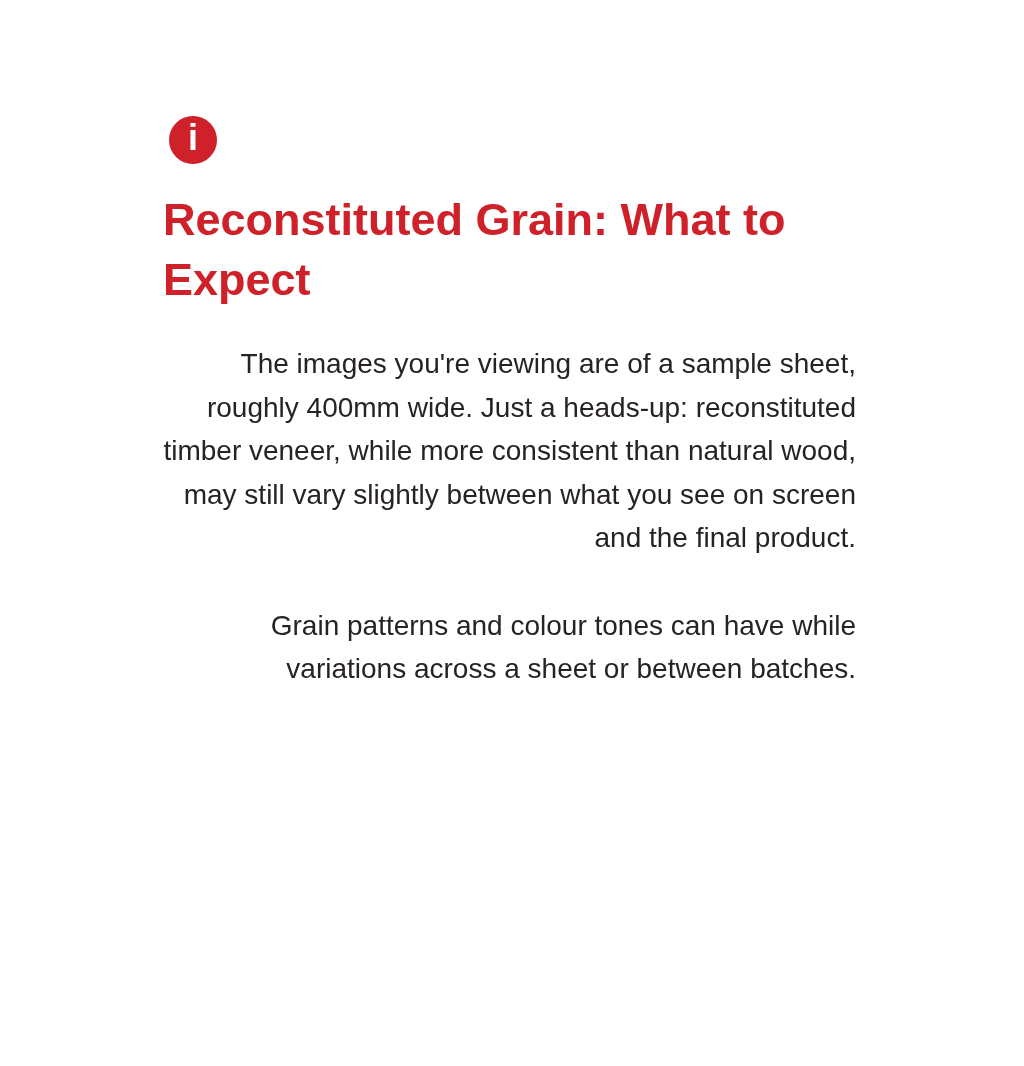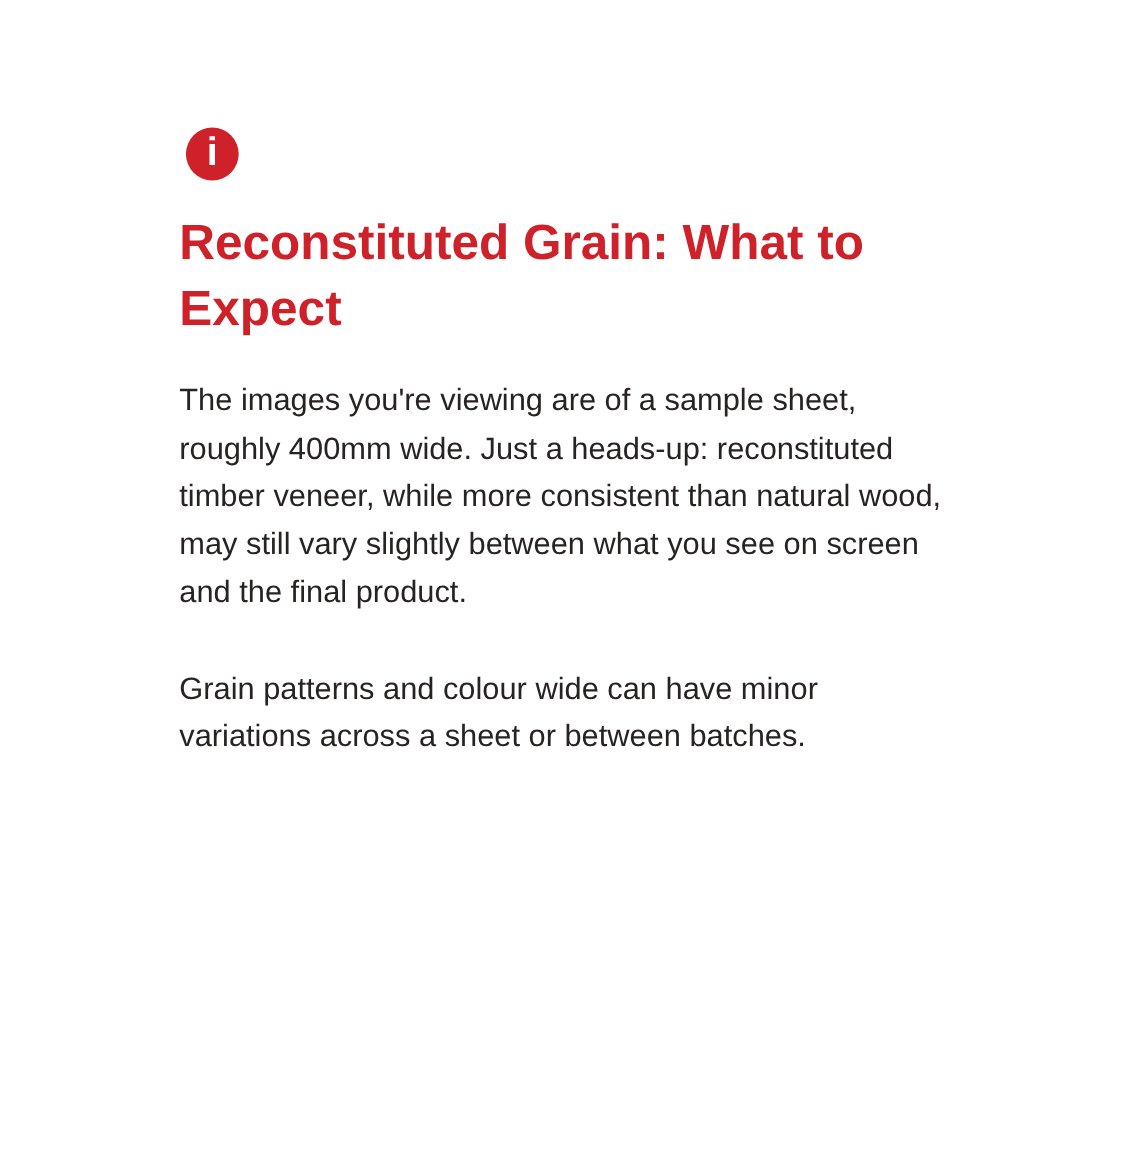--- a/index.html
+++ b/index.html
@@ -51,33 +51,34 @@
     line-height: 60px;
     font-weight: 700;
     letter-spacing: 0;
   }
   p.body-paragraph {
     margin: 0 0 44px 0;
     color: var(--body-text);
     font-size: 28px;
     line-height: 43.5px;
     font-weight: 400;
+    text-align: right;
   }
 </style>
 </head>
 <body>
 
 <main class="content-section">
   <div class="text-column">
 
     <div class="info-badge">
       <span class="glyph">i</span>
     </div>
 
     <h1 class="section-heading">Reconstituted Grain: What to Expect</h1>
 
     <p class="body-paragraph">The images you're viewing are of a sample sheet, roughly 400mm wide. Just a heads-up: reconstituted timber veneer, while more consistent than natural wood, may still vary slightly between what you see on screen and the final product.</p>
 
-    <p class="body-paragraph">Grain patterns and colour wide can have minor variations across a sheet or between batches.</p>
+    <p class="body-paragraph">Grain patterns and colour tones can have while variations across a sheet or between batches.</p>
 
 
   </div>
 </main>
 
 </body></html>

